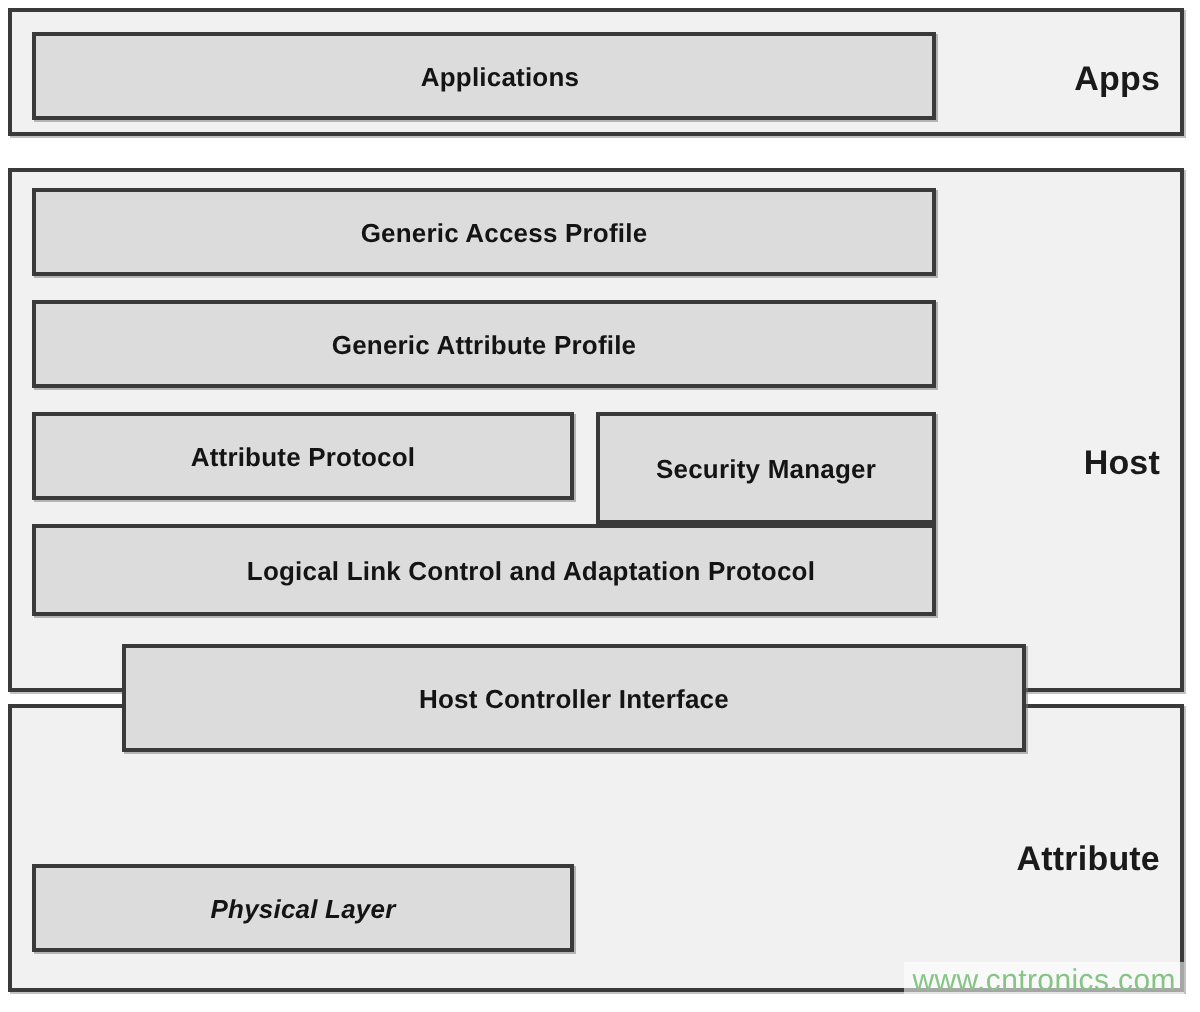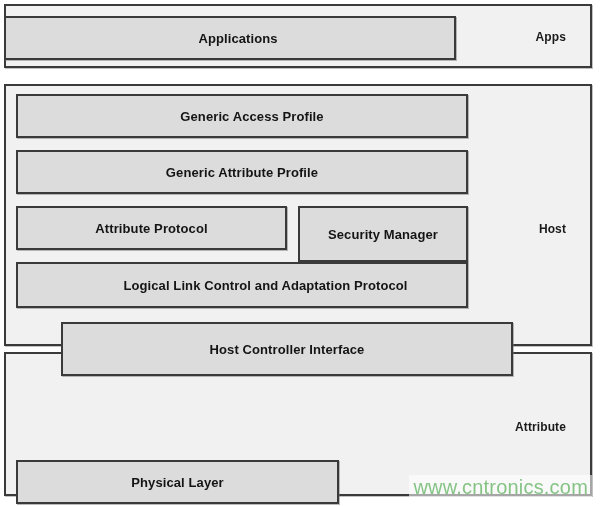--- a/index.html
+++ b/index.html
@@ -30,22 +30,22 @@
     box-shadow: 1px 1px 0 rgba(120,120,120,0.45);
   }
 
   #tier-apps       { left: 4px;  top: 4px;   width: 588px; height: 64px;  }
   #tier-host       { left: 4px;  top: 84px;  width: 588px; height: 262px; }
   #tier-controller { left: 4px;  top: 352px; width: 588px; height: 144px; }
 
   
   .tier-label {
     position: absolute;
-    right: 34px;
-    font-size: 12px;
+    right: 20px;
+    font-size: 17px;
     font-weight: 600;
     color: #1a1a1a;
     letter-spacing: 0.1px;
     white-space: nowrap;
     text-align: right;
   }
   #label-apps       { top: 30px;  }
   #label-host       { top: 222px; }
   #label-controller { top: 420px; }
 
@@ -60,50 +60,50 @@
     justify-content: center;
     font-size: 13px;
     font-weight: 600;
     color: #141414;
     letter-spacing: 0.1px;
     text-align: center;
     box-shadow: 1px 1px 0 rgba(120,120,120,0.5);
   }
 
   
-  #blk-applications { left: 4px; top: 16px;  width: 452px; height: 44px; padding-left: 16px; }
+  #blk-applications { left: 16px; top: 16px;  width: 452px; height: 44px; padding-left: 16px; }
 
   
   #blk-gap    { left: 16px;  top: 94px;  width: 452px; height: 44px; padding-left: 20px; }
   #blk-gatt   { left: 16px;  top: 150px; width: 452px; height: 44px; }
   #blk-att    { left: 16px;  top: 206px; width: 271px; height: 44px; }
   #blk-sm     { left: 298px; top: 206px; width: 170px; height: 56px; }
   #blk-l2cap  { left: 16px;  top: 262px; width: 452px; height: 46px; padding-left: 47px; }
 
   
   #blk-hci {
     left: 16px;
     top: 322px;
     width: 452px;
     height: 54px;
     z-index: 5;
     margin-left: 45px;
   }
 
   
   #blk-ll     { left: 16px;  top: 388px; width: 452px; height: 44px; }
-  #blk-phy    { left: 16px;  top: 460px; width: 323px; height: 44px; }
+  #blk-phy    { left: 16px;  top: 432px; width: 271px; height: 44px; font-style: italic; }
   #blk-dtm    { left: 298px; top: 444px; width: 170px; height: 44px; }
 
   
   #watermark {
     position: absolute;
     right: 8px;
     bottom: 6px;
-    font-size: 20px;
+    font-size: 15px;
     font-weight: 400;
     color: #86c486;
     letter-spacing: 0.2px;
     white-space: nowrap;
     background: rgba(255,255,255,0.55);
     padding: 1px 4px;
     z-index: 10;
     pointer-events: none;
   }
 </style>

